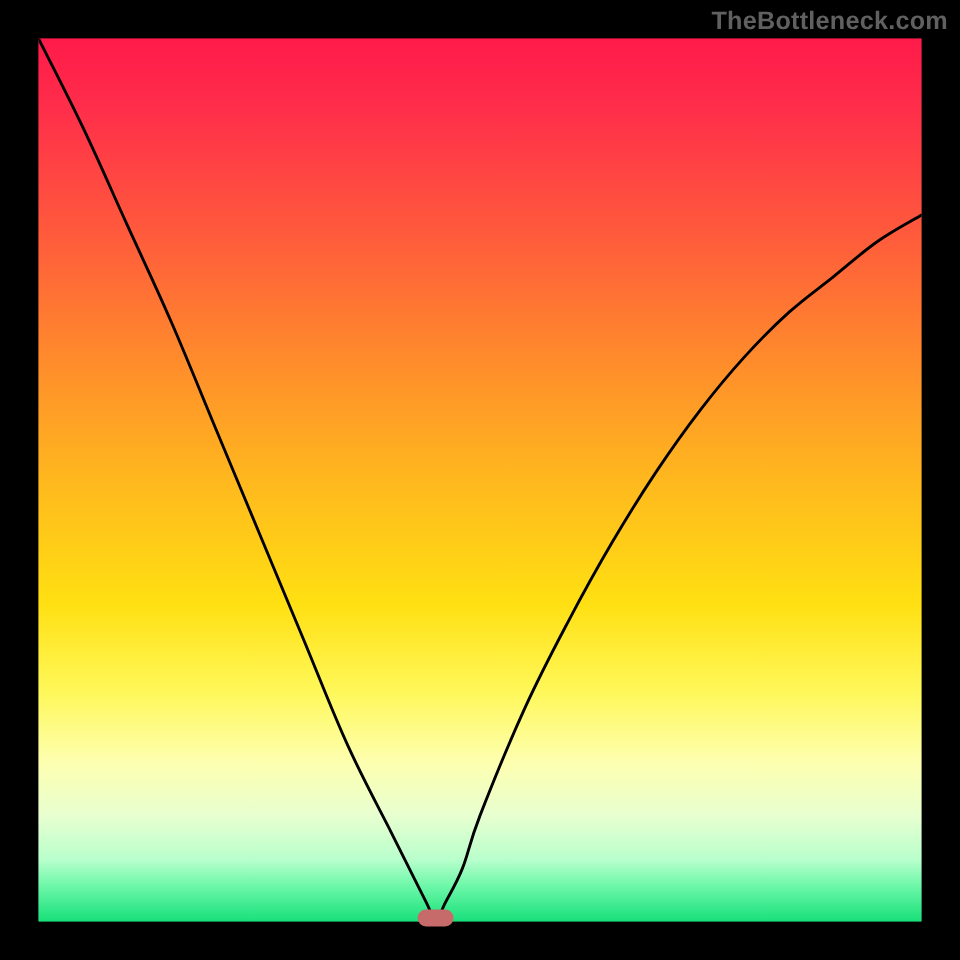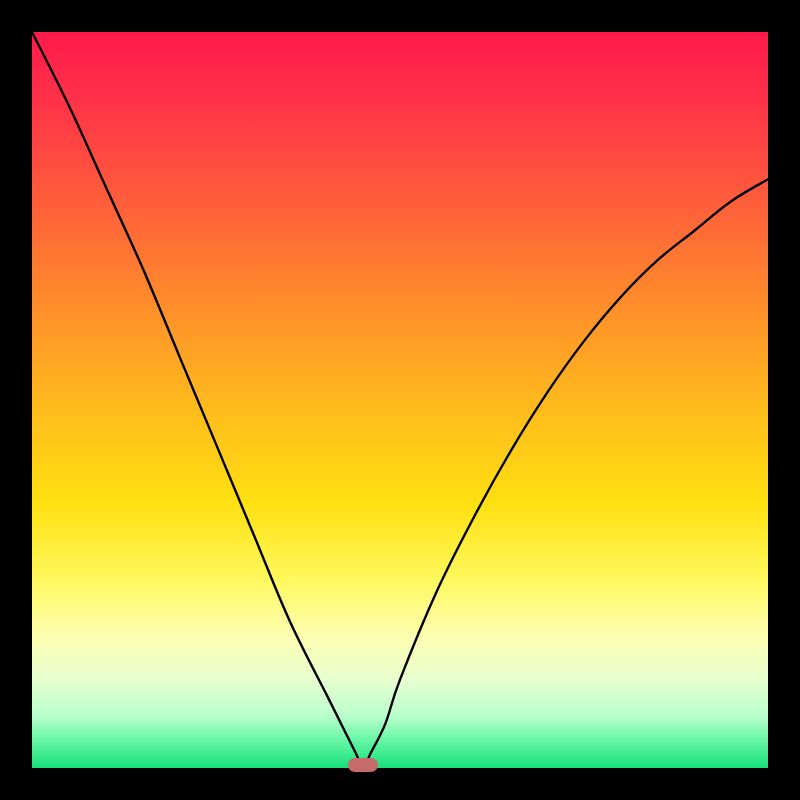--- a/index.html
+++ b/index.html
@@ -53,19 +53,20 @@
     font-size: 21px;
     font-weight: 600;
     color: #606060;
     letter-spacing: 0.2px;
   }
 </style>
 </head>
 <body>
 
 <div class="frame">
+  <div class="watermark">TheBottleneck.com</div>
   <div class="plot-area">
     <svg class="curve" viewBox="0 0 736 736" preserveAspectRatio="none">
       <path id="curve-path" d="M 0.00 0.00 C 6.62 13.25, 23.55 45.78, 36.80 73.60 C 50.05 101.42, 60.35 125.41, 73.60 154.56 C 86.85 183.71, 97.15 205.05, 110.40 235.52 C 123.65 265.99, 133.95 292.04, 147.20 323.84 C 160.45 355.64, 170.75 380.36, 184.00 412.16 C 197.25 443.96, 207.55 468.68, 220.80 500.48 C 234.05 532.28, 244.35 559.65, 257.60 588.80 C 270.85 617.95, 285.13 643.85, 294.40 662.40 C 303.67 680.95, 303.82 681.24, 309.12 691.84 C 314.42 702.44, 319.87 713.33, 323.84 721.28 C 327.81 729.23, 328.55 736.00, 331.20 736.00 C 333.85 736.00, 334.59 729.23, 338.56 721.28 C 342.53 713.33, 347.98 705.09, 353.28 691.84 C 358.58 678.59, 358.73 671.53, 368.00 647.68 C 377.27 623.83, 391.55 588.51, 404.80 559.36 C 418.05 530.21, 428.35 510.93, 441.60 485.76 C 454.85 460.59, 465.15 442.04, 478.40 419.52 C 491.65 397.00, 501.95 380.51, 515.20 360.64 C 528.45 340.77, 538.75 326.34, 552.00 309.12 C 565.25 291.90, 575.55 279.53, 588.80 264.96 C 602.05 250.39, 612.35 240.08, 625.60 228.16 C 638.85 216.24, 649.15 209.32, 662.40 198.72 C 675.65 188.12, 685.95 178.55, 699.20 169.28 C 712.45 160.01, 729.38 151.17, 736.00 147.20" fill="none" stroke="#000" stroke-width="2.4" stroke-linecap="round" stroke-linejoin="round"></path>
     </svg>
     <div class="marker" id="marker" style="left: 316.2px; top: 726px;"></div>
   </div>
 </div>
 
 </body></html>

